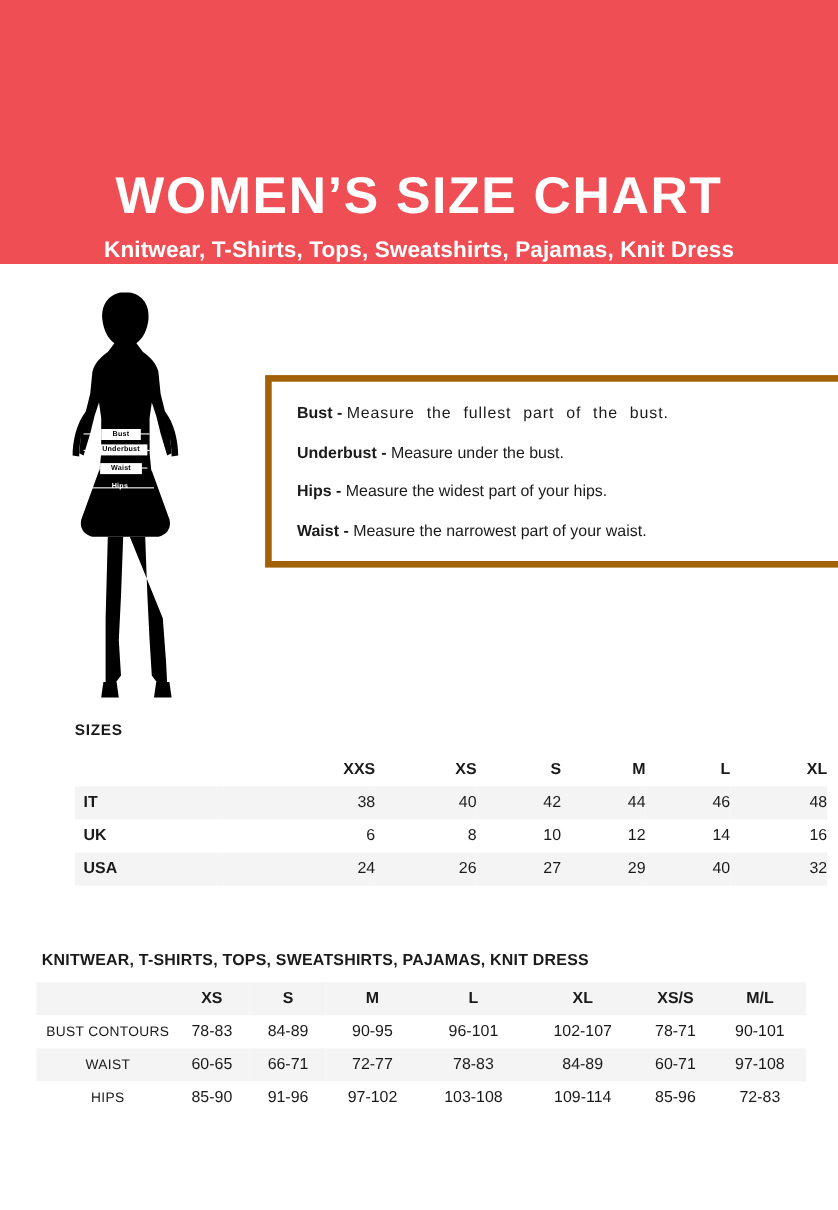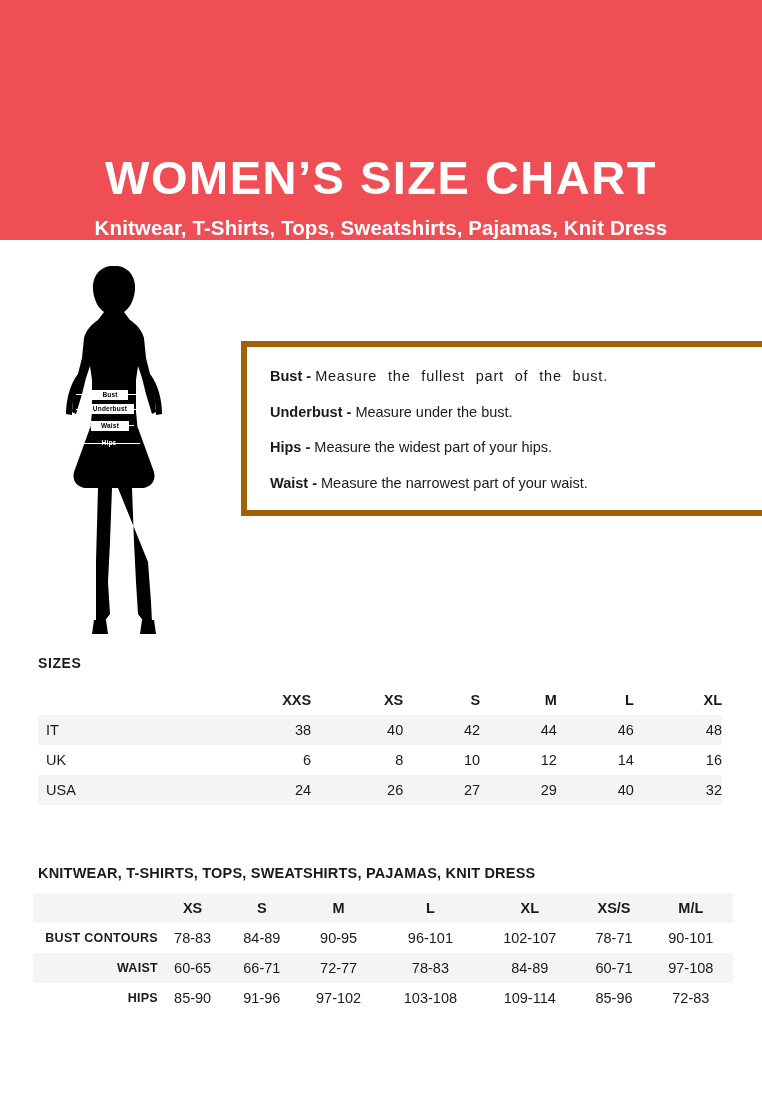--- a/index.html
+++ b/index.html
@@ -104,40 +104,40 @@
   }
   .legend-row:last-child { margin-bottom: 0; }
   .legend-term { font-weight: bold; }
   .legend-row.justify .legend-def {
     
     letter-spacing: 0.8px;
     word-spacing: 6px;
   }
 
   
-  .sizes-section { position: absolute; top: 655px; left: 0; width: 762px; }
+  .sizes-section { position: absolute; top: 655px; left: 0; width: 762px; padding-left: 30px; }
   .section-title {
     font-size: 14px;
     font-weight: bold;
     letter-spacing: 0.6px;
     margin: 0 0 14px 38px;
     color: #1a1a1a;
   }
   table { border-collapse: collapse; width: 684px; margin-left: 38px; }
   .sizes-table th, .sizes-table td {
     font-size: 14.5px;
     padding: 7px 0;
     text-align: right;
     color: #1a1a1a;
   }
   .sizes-table th { font-weight: bold; }
   .sizes-table th.rowhead, .sizes-table td.rowhead {
     text-align: left;
     padding-left: 8px;
-    font-weight: normal;
+    font-weight: bold;
     width: 135px;
   }
   .sizes-table tbody tr:nth-child(odd) { background: #f4f4f4; }
 
   
   .meas-section { position: absolute; top: 865px; left: 0; width: 762px; }
   .meas-title {
     font-size: 14.5px;
     font-weight: bold;
     letter-spacing: 0.2px;
@@ -147,24 +147,24 @@
   .meas-table { width: 700px; margin-left: 33px; }
   .meas-table th, .meas-table td {
     font-size: 14.5px;
     padding: 7px 0;
     text-align: center;
     color: #1a1a1a;
   }
   .meas-table thead tr { background: #f4f4f4; }
   .meas-table th { font-weight: bold; }
   .meas-table td.rowhead, .meas-table th.rowhead {
-    text-align: right;
+    text-align: center;
     padding-left: 5px;
     font-size: 12.5px;
-    font-weight: bold;
+    font-weight: normal;
     letter-spacing: 0.3px;
     width: 125px;
   }
   .meas-table tbody tr:nth-child(even) { background: #f4f4f4; }
 </style>
 </head>
 <body>
 
 <div class="header">
   <h1 class="header-title">WOMEN’S SIZE CHART</h1>

